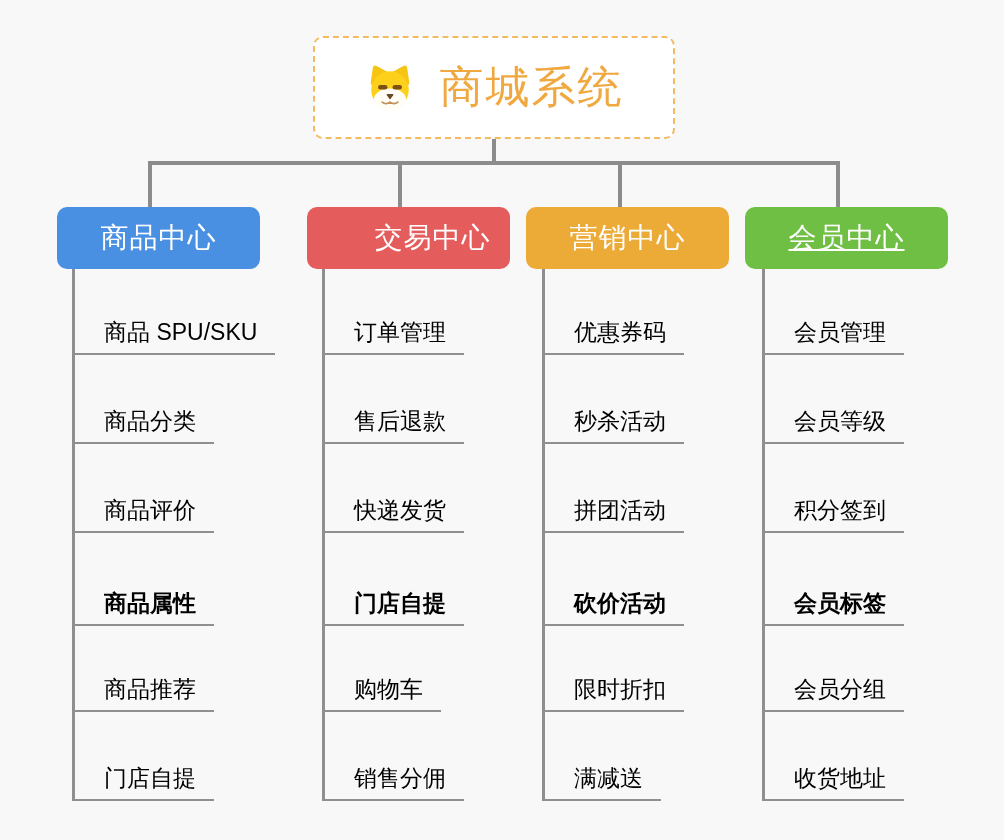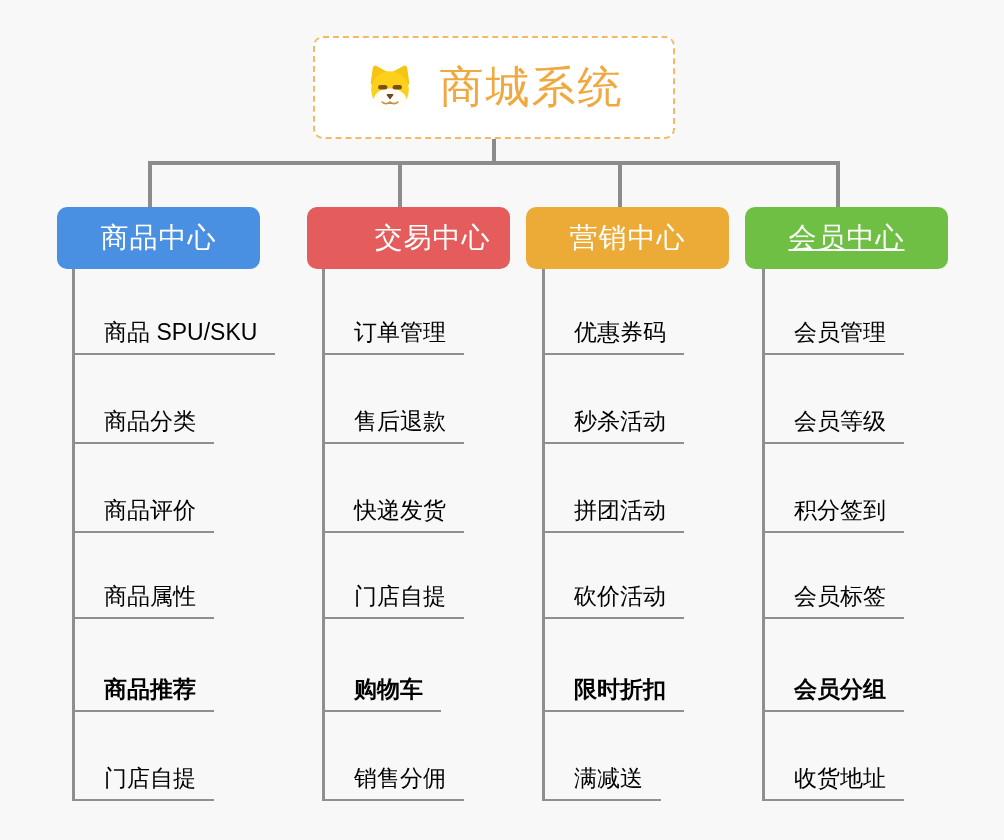--- a/index.html
+++ b/index.html
@@ -62,22 +62,22 @@
   .leaf {
     position:absolute; left:0;
     padding:0 18px 6px 32px;
     font-size:23px; line-height:30px; color:#000000;
     border-bottom:2px solid #8f8f8f;
     white-space:nowrap;
   }
   .leaf.r0 { top:48px;  }
   .leaf.r1 { top:137px; }
   .leaf.r2 { top:226px; }
-  .leaf.r3 { top:312px; }
-  .leaf.r4 { top:405px;font-weight:bold; }
+  .leaf.r3 { top:319px;font-weight:bold; }
+  .leaf.r4 { top:405px; }
   .leaf.r5 { top:494px; }
 </style>
 </head>
 <body>
 
 <div class="canvas">
 
   <div class="conn root-drop"></div>
   <div class="conn bus"></div>
   <div class="conn drop d0"></div>

